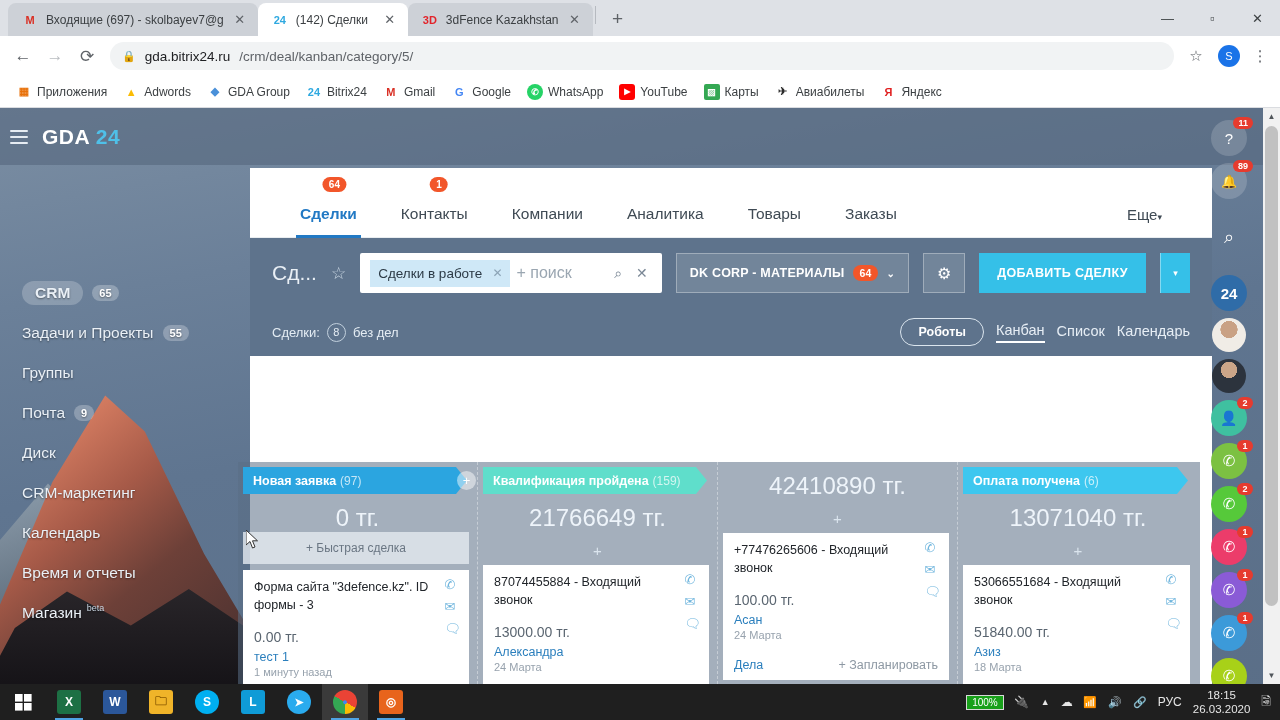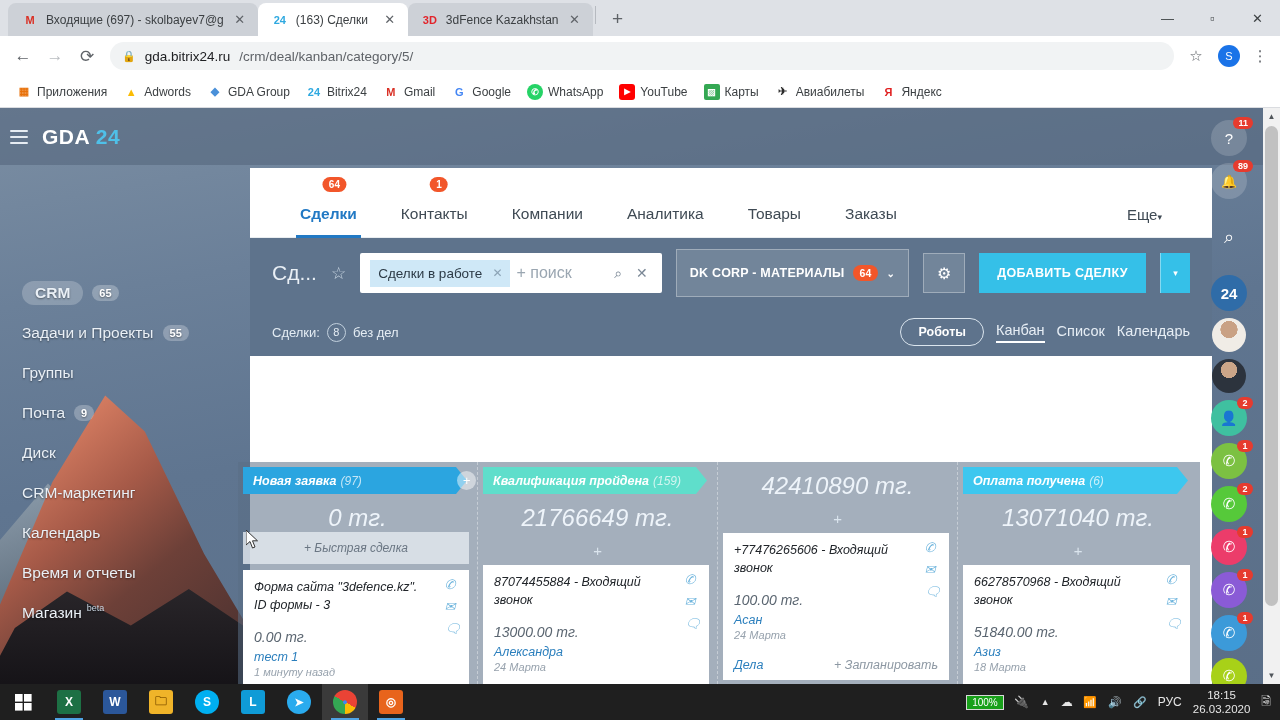--- a/index.html
+++ b/index.html
@@ -108,42 +108,42 @@
   .crm-toolbar { height: 70px; display: flex; align-items: center; padding: 0 22px; gap: 14px;
     background: #5e738c; }
   .crm-title { font-size: 21px; color: #e9eff5; font-weight: 300; }
   .crm-star { color: #c8d5e1; font-size: 17px; }
   .filterbox { flex: 1; max-width: 452px; height: 40px; background: #fff; border-radius: 2px;
     display: flex; align-items: center; padding: 0 10px; gap: 6px; }
   .chip { background: #cfe8f7; color: #2c3a46; font-size: 13.5px; padding: 6px 8px; display: flex; align-items: center; gap: 10px; }
   .chip .cx { color: #8ba3b5; font-size: 12px; }
   .filterbox .fsearch { flex: 1; font-size: 16px; color: #9aa6b1; }
   .filterbox .fi { color: #7b8896; font-size: 14px; padding: 0 4px; }
-  .catsel { height: 48px; background: rgba(255,255,255,.13); border: 1px solid rgba(255,255,255,.32);
+  .catsel { height: 40px; background: rgba(255,255,255,.13); border: 1px solid rgba(255,255,255,.32);
     display: flex; align-items: center; gap: 9px; padding: 0 13px; color: #fff; font-size: 12.5px; font-weight: bold; letter-spacing: .2px; }
   .catsel .cb { background: #f2562a; border-radius: 9px; font-size: 10.5px; padding: 2px 6px; }
   .gearbtn { width: 42px; height: 40px; background: rgba(255,255,255,.13); border: 1px solid rgba(255,255,255,.32);
     display: flex; align-items: center; justify-content: center; color: #fff; font-size: 16px; }
   .addbtn { height: 40px; background: #35c0e8; color: #fff; font-size: 12.5px; font-weight: bold;
     display: flex; align-items: center; padding: 0 18px; letter-spacing: .4px; }
   .addarrow { height: 40px; width: 30px; background: #35c0e8; border-left: 1px solid rgba(255,255,255,.4);
     display: flex; align-items: center; justify-content: center; color: #fff; font-size: 9px; }
 
   .crm-sub { height: 48px; background: #5e738c; display: flex; align-items: center; padding: 0 22px; gap: 12px; }
   .sub-l { font-size: 13px; color: #e4ecf3; display: flex; align-items: center; gap: 7px; }
   .sub-l .ring { border: 1px solid #c2d0dd; border-radius: 50%; width: 19px; height: 19px;
     display: flex; align-items: center; justify-content: center; font-size: 11px; }
   .robots { margin-left: auto; border: 1px solid #dbe5ee; border-radius: 15px; padding: 6px 17px;
     font-size: 12.5px; color: #fff; font-weight: bold; }
   .vlink { font-size: 14.5px; color: #e7eef5; padding-bottom: 3px; }
   .vlink.on { border-bottom: 2px solid #fff; font-weight: 500; }
 
   
   .kanban { position: absolute; left: 238px; top: 354px; width: 962px; height: 222px;
-    background: rgba(90,110,133,.55); display: flex; font-style: italic; }
+    background: rgba(90,110,133,.55); display: flex; }
   .kcol { width: 240px; position: relative; border-right: 1px dashed rgba(255,255,255,.38); }
   .kcol:last-child { border-right: none; }
   .khead { height: 27px; display: flex; align-items: center; padding-left: 10px; position: relative;
     font-size: 12.5px; color: #fff; font-weight: bold; margin: 5px 10px 0 5px;
     clip-path: polygon(0 0, calc(100% - 11px) 0, 100% 50%, calc(100% - 11px) 100%, 0 100%); }
   .khead .kn { color: rgba(255,255,255,.72); font-weight: normal; margin-left: 4px; font-size: 12px; }
   .kplus { position: absolute; right: 1px; top: 9px; width: 19px; height: 19px; border-radius: 50%;
     background: rgba(255,255,255,.48); color: #fff; font-size: 13px; display: flex; align-items: center; justify-content: center; z-index: 3; }
   .ksum { text-align: center; font-size: 24px; color: #eef4fa; font-weight: 300; padding: 10px 0 0; }
   .kadd { text-align: center; font-size: 15px; color: #dbe5ee; padding: 10px 0 6px; }
@@ -204,21 +204,21 @@
 <div class="browser">
 
   <div class="tabstrip">
     <div class="tab inactive">
       <span class="favicon" style="color:#d93025">M</span>
       <span class="title">Входящие (697) - skolbayev7@g</span>
       <span class="tab-x">✕</span>
     </div>
     <div class="tab active">
       <span class="favicon" style="color:#2fa9e0">24</span>
-      <span class="title">(163) Сделки</span>
+      <span class="title">(142) Сделки</span>
       <span class="tab-x">✕</span>
     </div>
     <div class="tab inactive">
       <span class="favicon" style="color:#e2232a">3D</span>
       <span class="title">3dFence Kazakhstan</span>
       <span class="tab-x">✕</span>
     </div>
     <div class="tab-sep"></div>
     <div class="newtab">+</div>
     <div class="win-ctrls">
@@ -496,21 +496,21 @@
           <span class="kn">(6)</span>
         </div>
         <div class="ksum">13071040 тг.</div>
         <div class="kadd">+</div>
         <div class="card">
           <div class="icons">
             <span>✆</span>
             <span>✉</span>
             <span>🗨</span>
           </div>
-          <div class="ct">66278570968 - Входящий звонок</div>
+          <div class="ct">53066551684 - Входящий звонок</div>
           <div class="cm">51840.00 тг.</div>
           <div class="cn">Азиз</div>
           <div class="cd">18 Марта</div>
           <div class="cf">
             <span class="dl">Дела</span>
             <span class="pl">+ Запланировать</span>
           </div>
         </div>
 
       </div>

